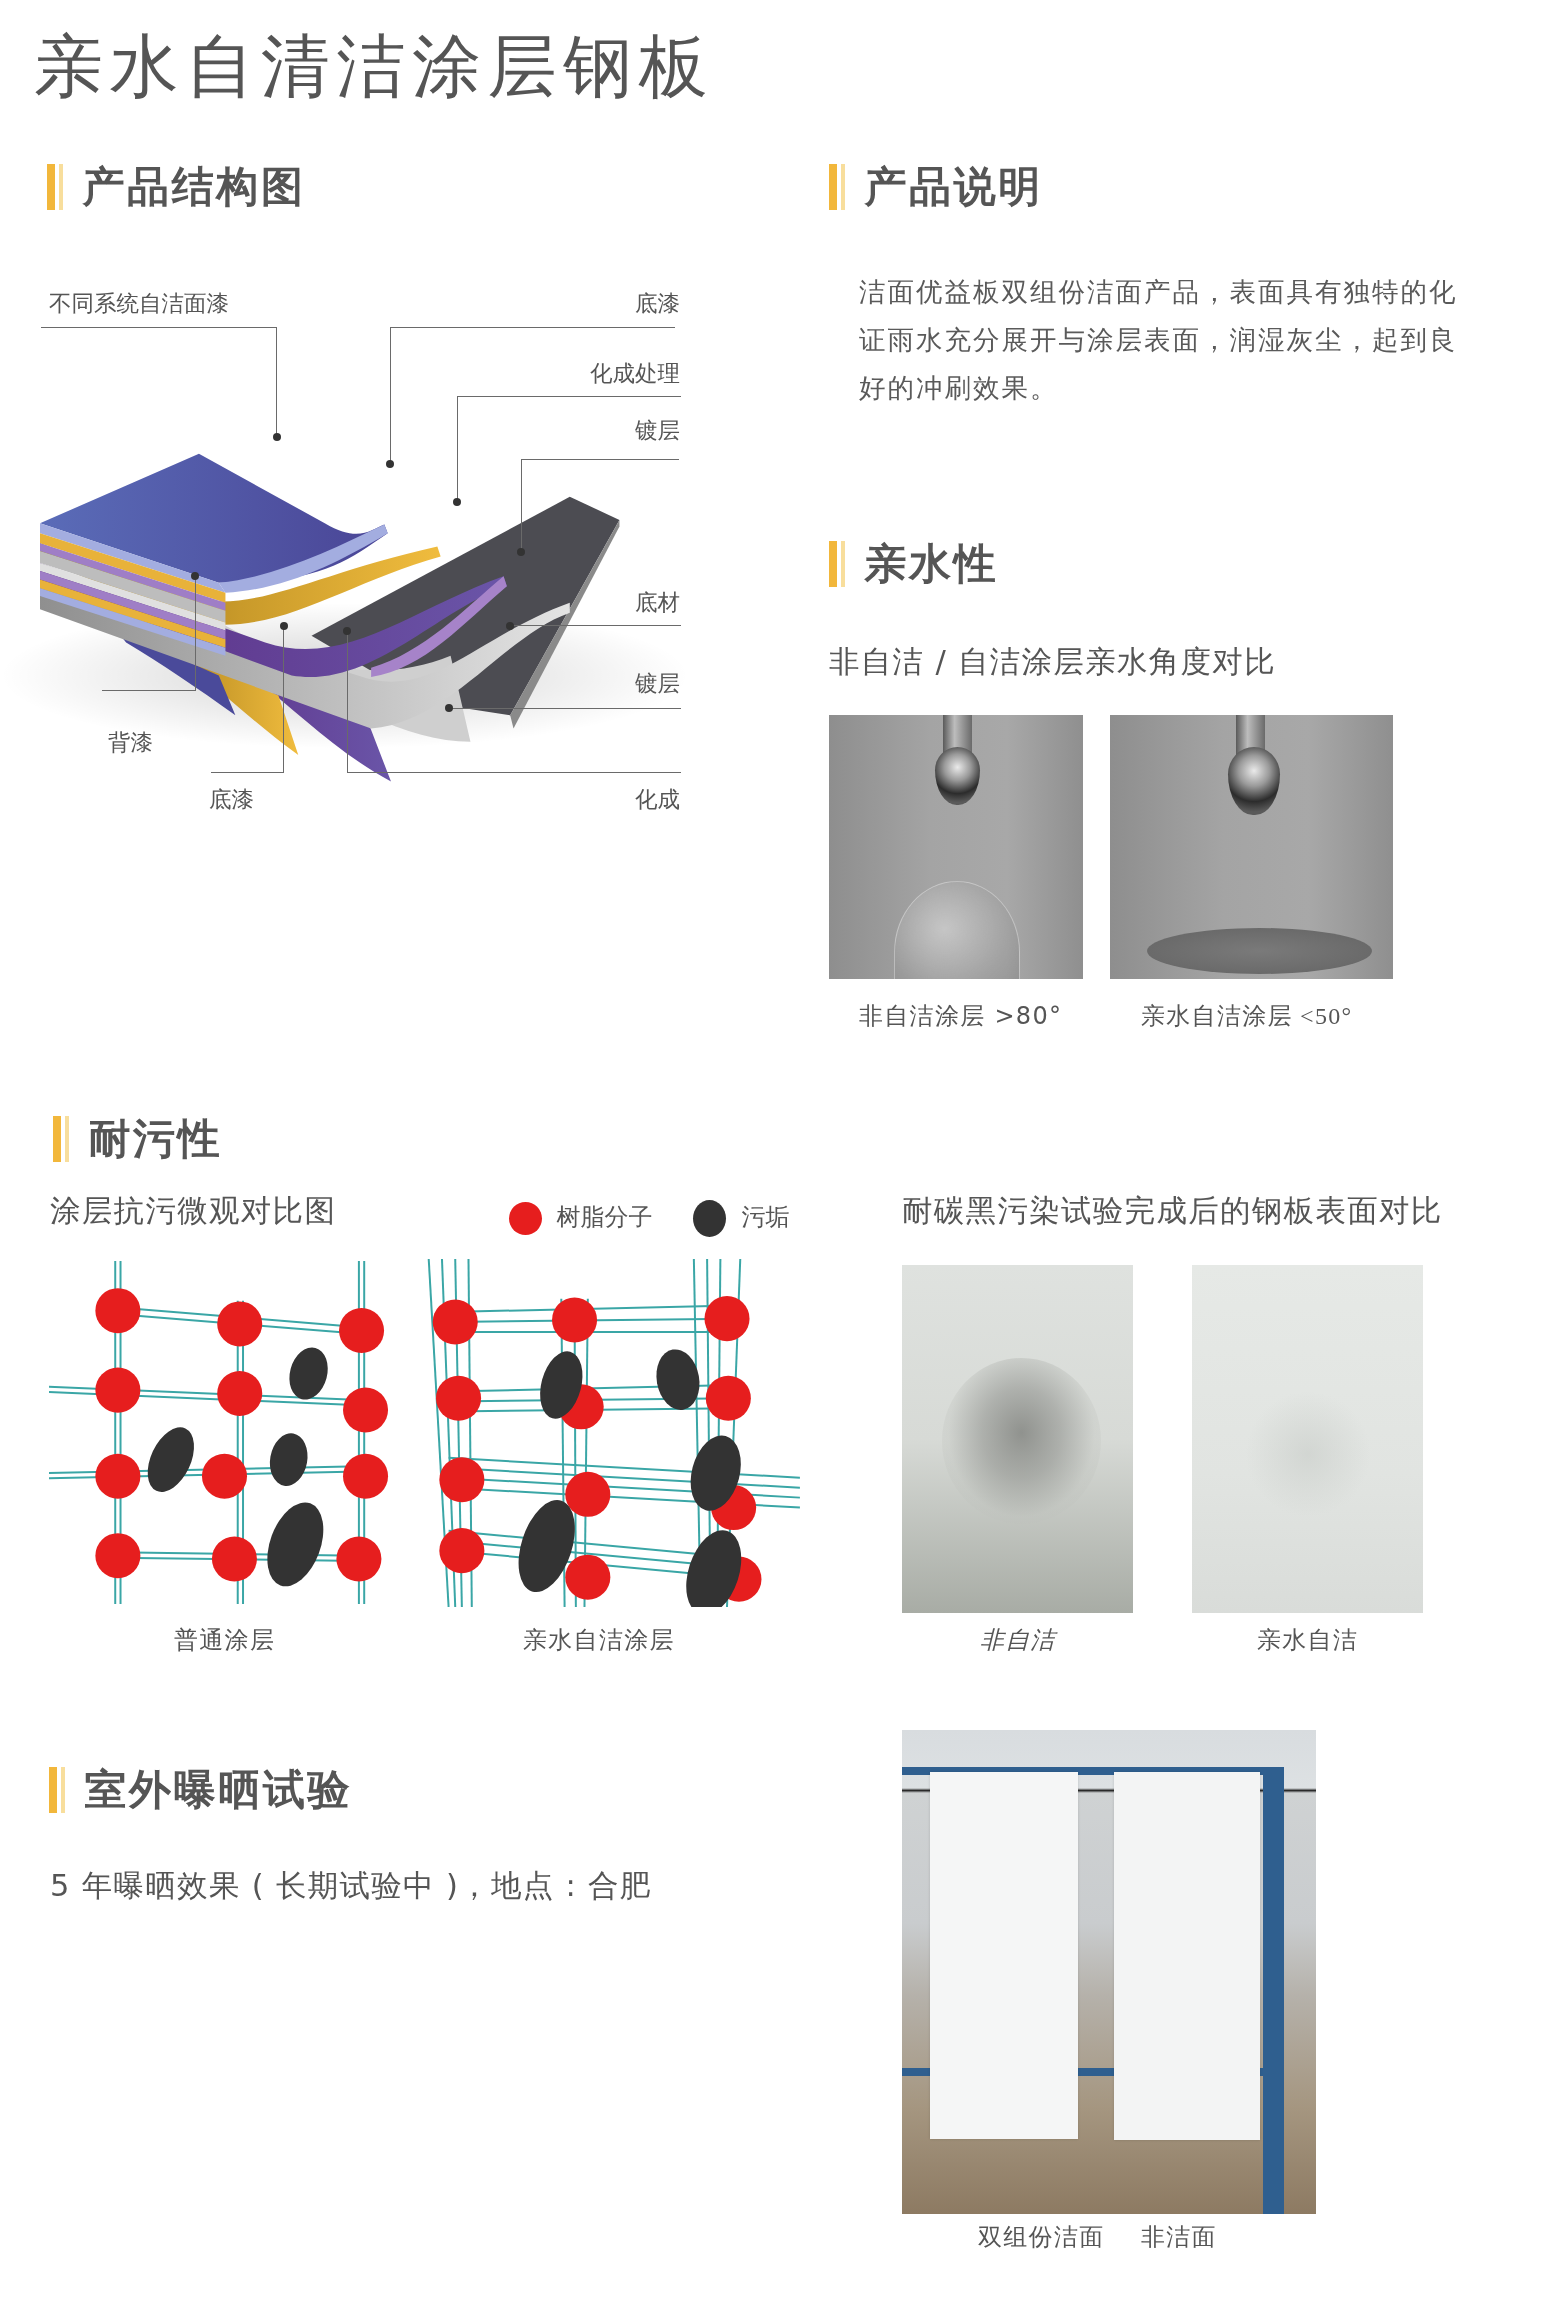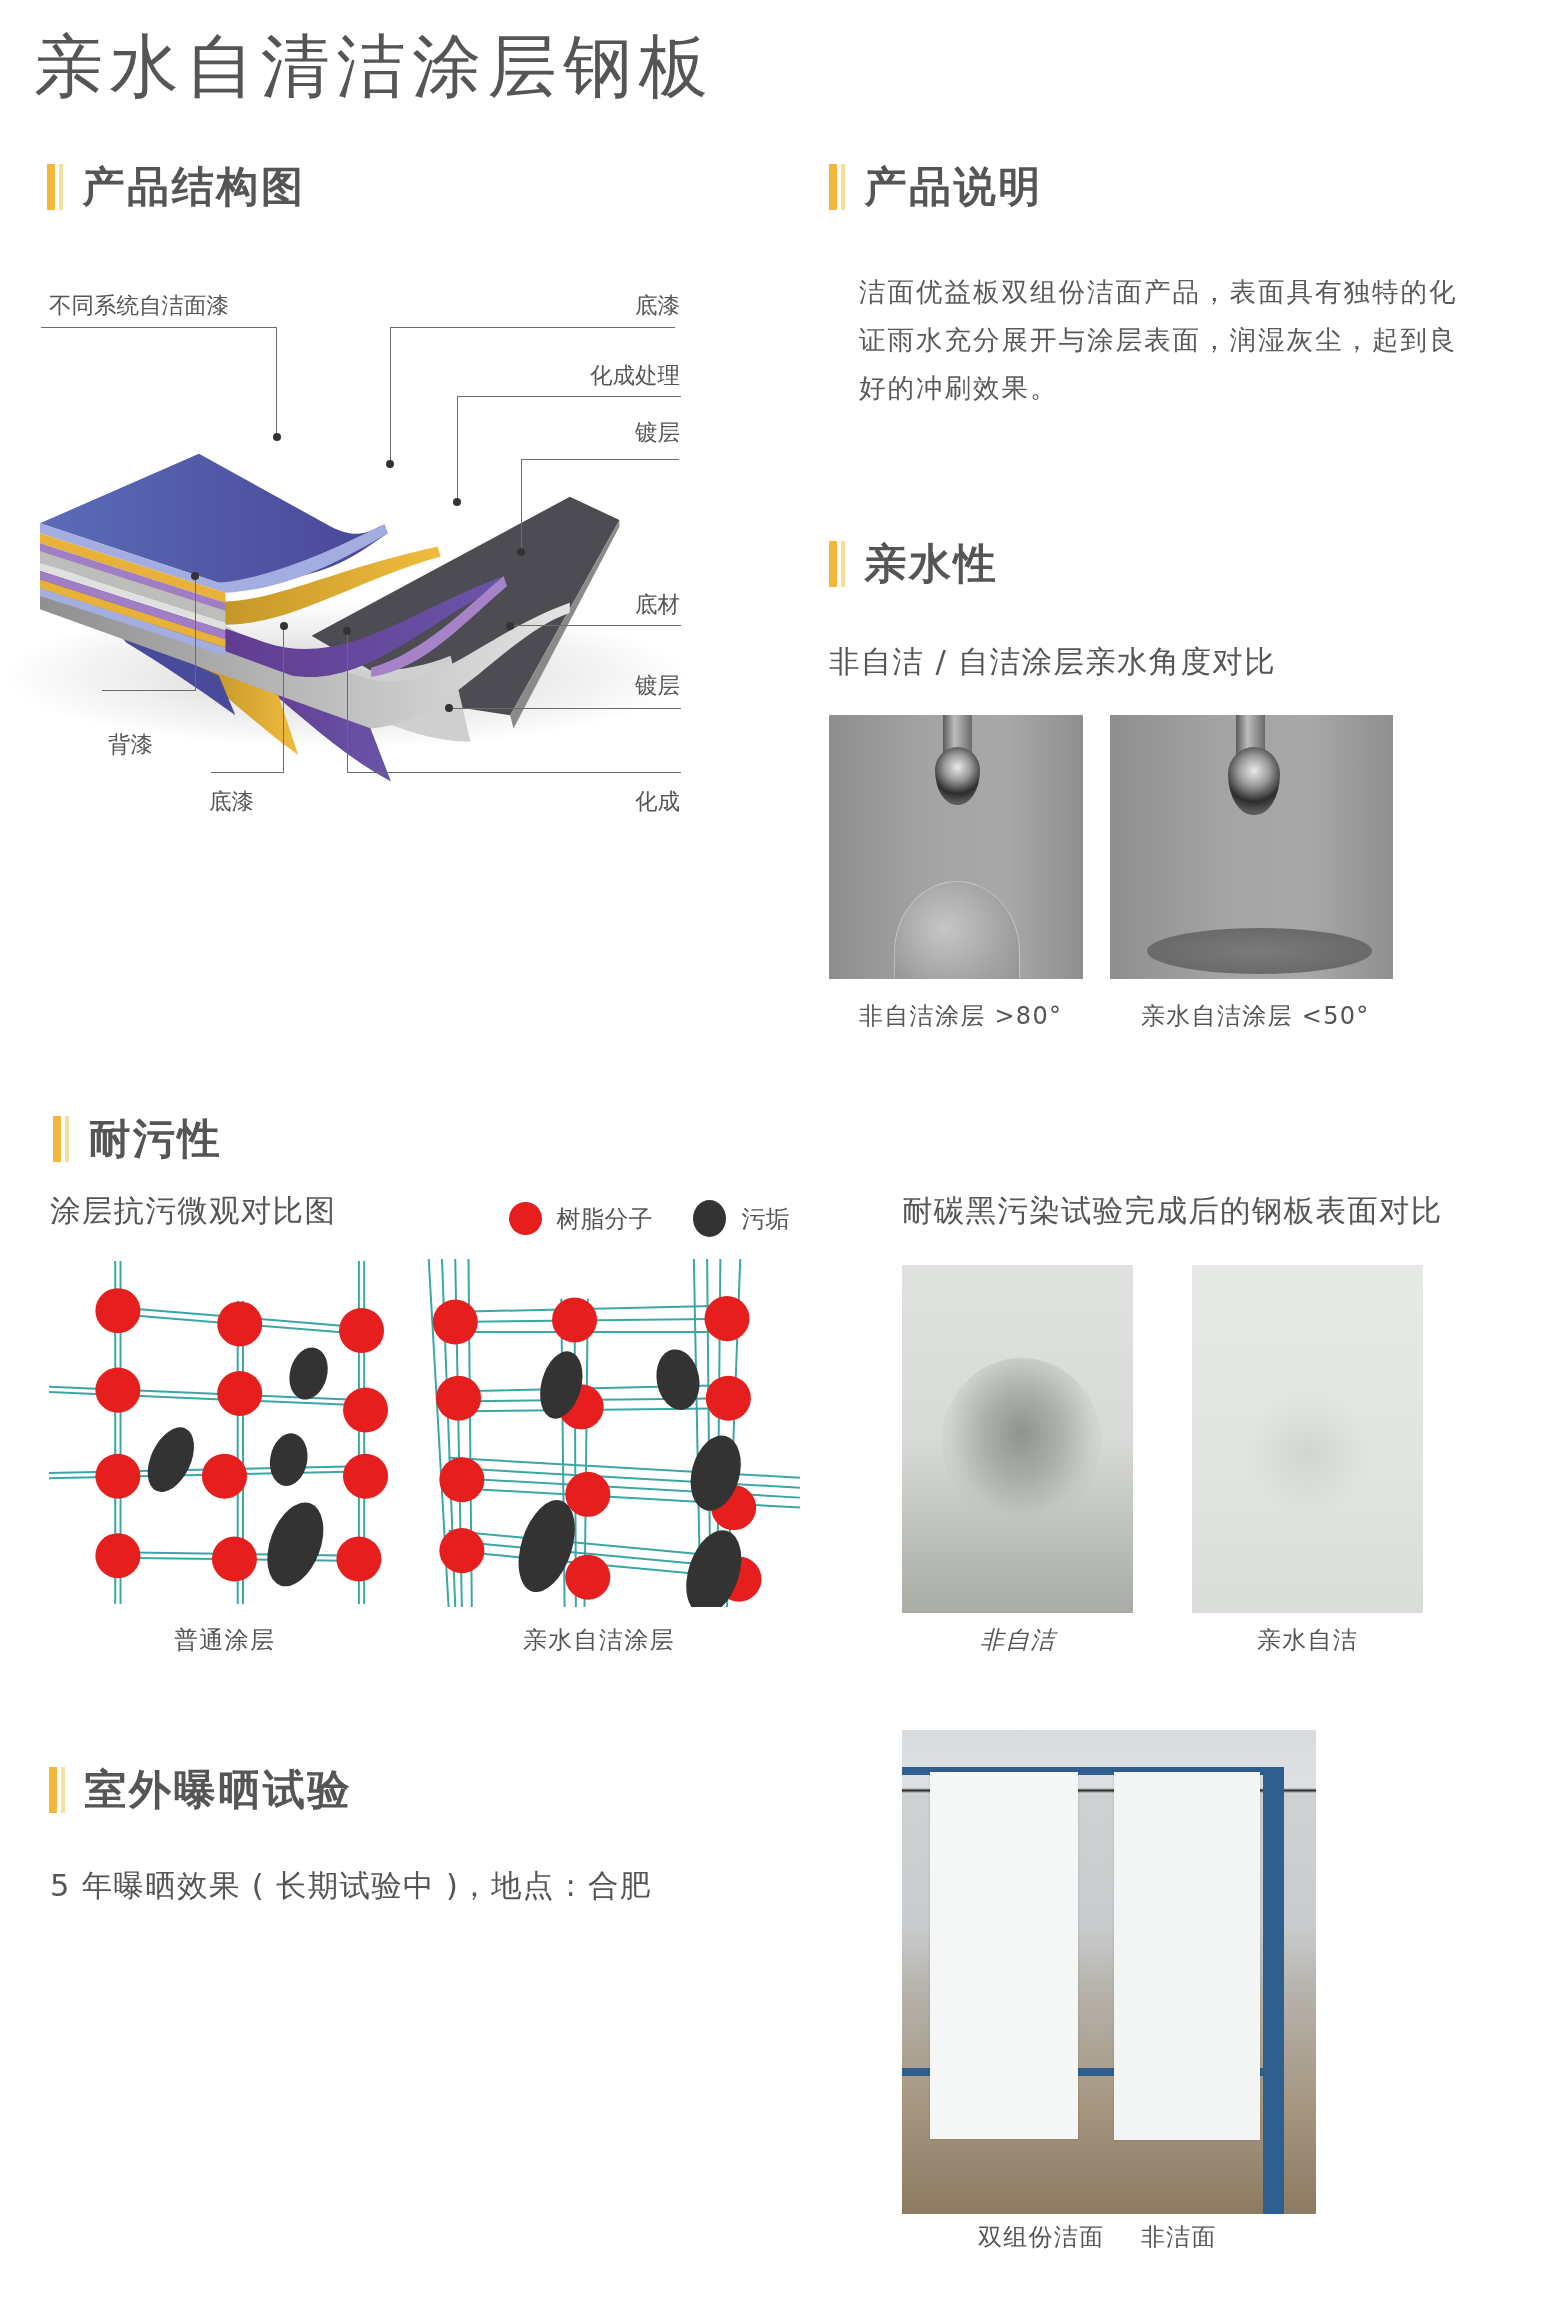--- a/index.html
+++ b/index.html
@@ -8,21 +8,21 @@
   .abs { position: absolute; }
 
   .page-title { left: 34px; top: 32px; font-size: 69px; font-weight: 400; color: #555555; letter-spacing: 6.6px; line-height: 1; }
 
   .sec-head { display: flex; align-items: center; }
   .sec-head .bars { position: relative; width: 18.5px; height: 46px; margin-right: 17px; }
   .sec-head .bar1 { position: absolute; left: 0; top: 0; width: 8px; height: 46px; background: #F2B73B; }
   .sec-head .bar2 { position: absolute; left: 12px; top: 0; width: 4px; height: 46px; background: #F8DE9C; }
   .sec-head .ht { font-size: 42px; font-weight: 700; color: #555555; letter-spacing: 2.6px; line-height: 1; }
 
-  .lbl { font-size: 22.5px; color: #555555; line-height: 1; white-space: nowrap; }
+  .lbl { font-size: 22.5px; color: #555555; line-height: 1; white-space: nowrap; font-family: Liberation Mono, monospace; }
   .sub { font-size: 30.5px; color: #555555; line-height: 1; white-space: nowrap; letter-spacing: 1.3px; }
   .body-text { font-size: 26.5px; color: #5a5a5a; line-height: 48px; letter-spacing: 2px; }
   .cap { font-size: 24px; color: #555555; line-height: 1; white-space: nowrap; letter-spacing: 1.3px; }
 
   .leader { position: absolute; border-color: #6a6a6a; border-style: solid; border-width: 0; }
   .dot { position: absolute; width: 8px; height: 8px; border-radius: 50%; background: #333; transform: translate(-50%,-50%); }
 
   .photo { position: absolute; overflow: hidden; }
   .drop-bg { background: linear-gradient(90deg, #8e8e8e 0%, #a4a4a4 40%, #a8a8a8 70%, #8f8f8f 100%); }
   .needle { position: absolute; width: 29px; background: linear-gradient(90deg,#5a5a5a,#bdbdbd 40%,#6a6a6a); top: 0; }
@@ -169,21 +169,21 @@
   <div class="needle" style="left:114px; height:40px;"></div>
   <div class="pend" style="left:106px; top:32px; width:45px; height:58px;"></div>
   <div style="position:absolute; left:65px; top:166px; width:126px; height:119px; border-radius:50% 50% 0 0 / 60% 60% 0 0; background:radial-gradient(ellipse at 40% 40%, rgba(220,220,220,0.6), rgba(150,150,150,0.3) 60%, rgba(110,110,110,0.4)); border:1.3px solid rgba(230,230,230,0.5);"></div>
 </div>
 <div class="photo drop-bg" style="left:1110px; top:715px; width:283px; height:264px;">
   <div class="needle" style="left:126px; height:40px;"></div>
   <div class="pend" style="left:118px; top:32px; width:52px; height:68px;"></div>
   <div style="position:absolute; left:37px; top:213px; width:225px; height:46px; border-radius:50%; background:radial-gradient(ellipse, #7a7a7a, #6a6a6a 70%, #888 100%);"></div>
 </div>
 <div class="abs cap" style="left:859px; top:1004px;">非自洁涂层 &gt;80°</div>
-<div class="abs cap" style="left:1141px; top:1004px;">亲水自洁涂层 &lt;50°</div>
+<div class="abs cap" style="left:1141px; top:1004px;font-family:Liberation Serif, serif;">亲水自洁涂层 &lt;50°</div>
 
 <div class="abs sec-head" style="left:53px; top:1076px;margin-top:40px;">
   <div class="bars">
       <div class="bar1"></div>
       <div class="bar2"></div>
     </div>
   <div class="ht">耐污性</div>
 </div>
 
 <div class="abs sub" style="left:50px; top:1196px;">涂层抗污微观对比图</div>

